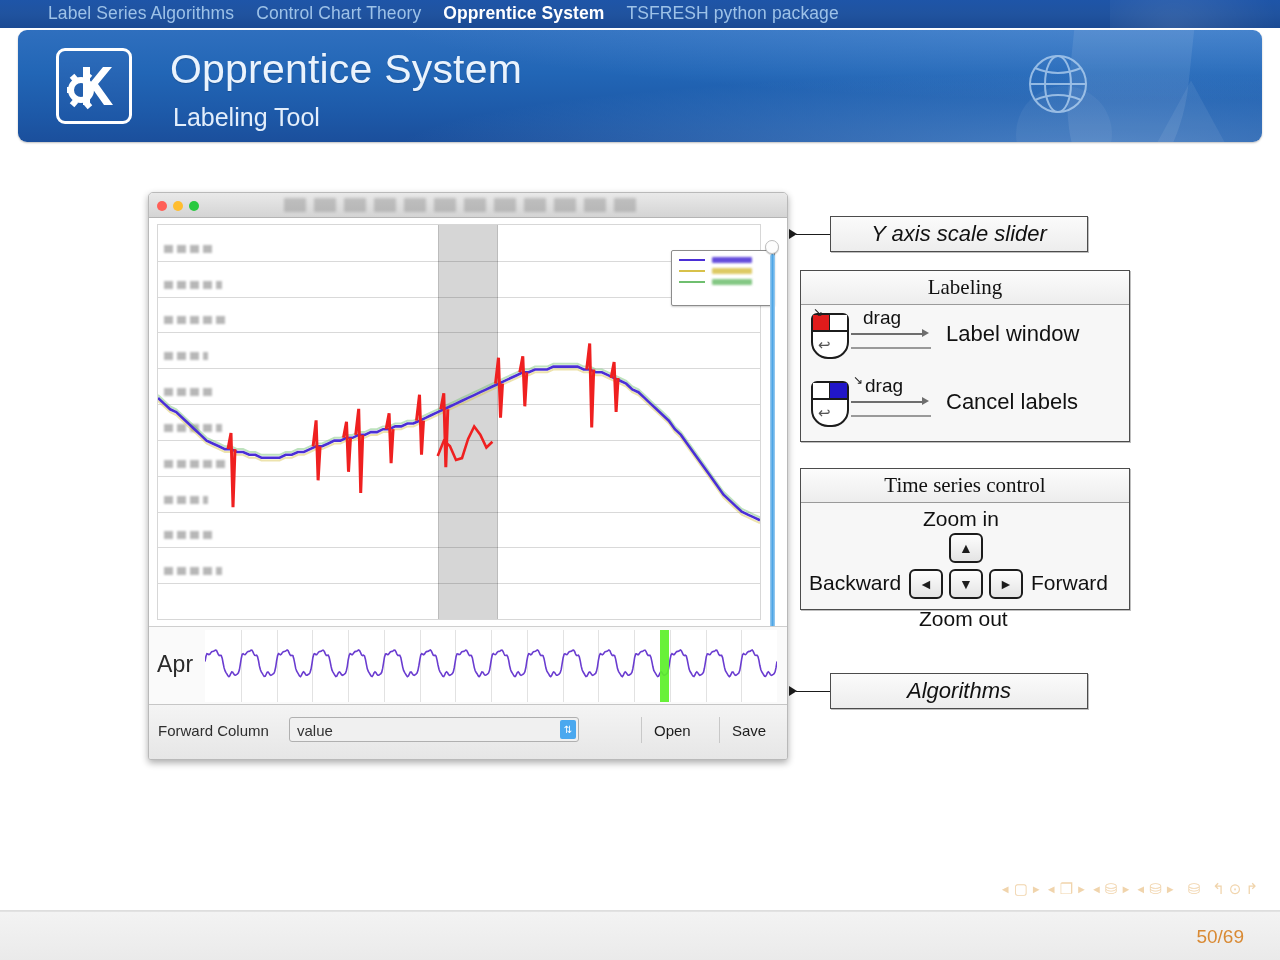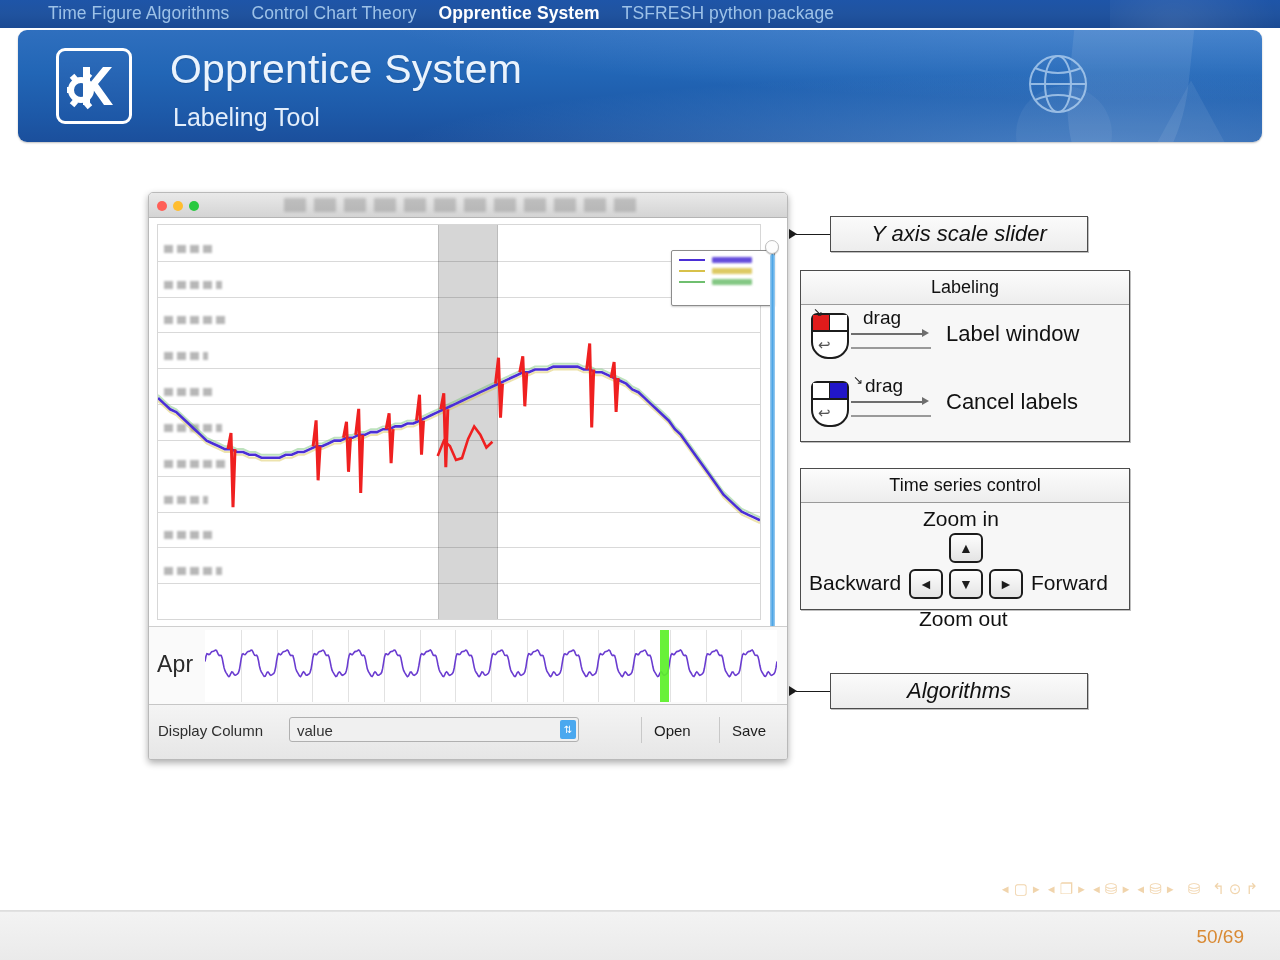--- a/index.html
+++ b/index.html
@@ -198,22 +198,23 @@
   .arrow-head {
     position:absolute; width:0; height:0;
     border-top:5px solid transparent; border-bottom:5px solid transparent;
     border-right:8px solid #1b1b1b;
   }
 
   .co-labeling { left: 800px; top: 270px; width: 330px; height: 172px; }
   .co-ts { left: 800px; top: 468px; width: 330px; height: 142px; }
   .co-head {
     height: 34px; display:flex; align-items:center; justify-content:center;
-    font-size: 18px; border-bottom:1px solid #9a9a9a;
+    font-size: 21px; border-bottom:1px solid #9a9a9a;
     background: linear-gradient(to bottom, #fcfcfc, #ededed);
+    font-family: Liberation Serif, serif;
   }
   .co-body { position:relative; height: calc(100% - 34px); background:#f7f7f7; }
 
   .mouse-row { position:absolute; left: 10px; display:flex; align-items:center; }
   .mouse {
     position:relative; width: 38px; height: 46px;
     border: 2px solid #1c1c1c; border-radius: 6px 6px 17px 17px;
     background:#ffffff;
   }
   .mouse-lb, .mouse-rb {
@@ -271,21 +272,21 @@
 </style>
 </head>
 <body>
 
 <div id="slide">
 
   <div class="header-wrap">
     <div class="nav-strip">
       <div class="nav-sheen"></div>
       <div class="nav-items">
-        <span class="nav-item">Time Figure Algorithms</span>
+        <span class="nav-item">Label Series Algorithms</span>
         <span class="nav-item">Control Chart Theory</span>
         <span class="nav-item active">Opprentice System</span>
         <span class="nav-item">TSFRESH python package</span>
       </div>
     </div>
 
     <div class="title-band">
       <div class="band-shape-a"></div>
       <div class="band-shape-b"></div>
       <div class="band-shape-c"></div>
@@ -413,21 +414,21 @@
           <div class="nav-daysep" style="left: 501px;"></div>
           <div class="nav-daysep" style="left: 536px;"></div>
           <svg width="572" height="72" style="position: absolute; left: 0px; top: 0px;">
             <path d="M0.0 31.5 L1.0 26.1 L1.9 23.7 L2.9 24.0 L3.8 24.7 L4.8 24.3 L5.7 22.9 L6.7 21.8 L7.6 21.5 L8.6 21.3 L9.5 20.7 L10.5 20.1 L11.5 20.5 L12.4 22.3 L13.4 24.5 L14.3 25.6 L15.3 25.3 L16.2 25.5 L17.2 28.1 L18.1 33.0 L19.1 37.9 L20.1 40.9 L21.0 42.6 L22.0 44.1 L22.9 45.8 L23.9 46.6 L24.8 45.7 L25.8 43.5 L26.7 42.0 L27.7 42.2 L28.6 43.8 L29.6 45.1 L30.6 45.2 L31.5 44.6 L32.5 44.0 L33.4 42.8 L34.4 39.8 L35.3 34.3 L36.3 28.2 L37.2 24.3 L38.2 23.7 L39.2 24.5 L40.1 24.7 L41.1 23.6 L42.0 22.2 L43.0 21.5 L43.9 21.4 L44.9 21.1 L45.8 20.3 L46.8 20.1 L47.7 21.4 L48.7 23.6 L49.7 25.3 L50.6 25.5 L51.6 25.2 L52.5 26.6 L53.5 30.7 L54.4 35.9 L55.4 39.8 L56.3 41.9 L57.3 43.4 L58.3 45.1 L59.2 46.4 L60.2 46.3 L61.1 44.5 L62.1 42.4 L63.0 41.9 L64.0 43.1 L64.9 44.7 L65.9 45.3 L66.8 44.9 L67.8 44.2 L68.8 43.5 L69.7 41.5 L70.7 37.0 L71.6 30.8 L72.6 25.6 L73.5 23.6 L74.5 24.1 L75.4 24.8 L76.4 24.2 L77.3 22.7 L78.3 21.7 L79.3 21.5 L80.2 21.3 L81.2 20.6 L82.1 20.0 L83.1 20.6 L84.0 22.6 L85.0 24.8 L85.9 25.6 L86.9 25.3 L87.9 25.7 L88.8 28.7 L89.8 33.7 L90.7 38.4 L91.7 41.2 L92.6 42.7 L93.6 44.3 L94.5 46.0 L95.5 46.6 L96.4 45.4 L97.4 43.2 L98.4 41.9 L99.3 42.4 L100.3 44.0 L101.2 45.2 L102.2 45.2 L103.1 44.5 L104.1 43.9 L105.0 42.6 L106.0 39.3 L107.0 33.5 L107.9 27.5 L108.9 24.1 L109.8 23.7 L110.8 24.6 L111.7 24.6 L112.7 23.4 L113.6 22.0 L114.6 21.5 L115.5 21.4 L116.5 21.0 L117.5 20.2 L118.4 20.2 L119.4 21.6 L120.3 23.9 L121.3 25.4 L122.2 25.4 L123.2 25.2 L124.1 27.0 L125.1 31.4 L126.1 36.5 L127.0 40.2 L128.0 42.1 L128.9 43.6 L129.9 45.3 L130.8 46.5 L131.8 46.1 L132.7 44.2 L133.7 42.3 L134.6 41.9 L135.6 43.3 L136.6 44.8 L137.5 45.3 L138.5 44.8 L139.4 44.2 L140.4 43.3 L141.3 41.0 L142.3 36.3 L143.2 30.0 L144.2 25.2 L145.1 23.6 L146.1 24.2 L147.1 24.8 L148.0 24.0 L149.0 22.6 L149.9 21.6 L150.9 21.4 L151.8 21.3 L152.8 20.5 L153.7 20.0 L154.7 20.8 L155.7 22.9 L156.6 25.0 L157.6 25.6 L158.5 25.2 L159.5 25.9 L160.4 29.2 L161.4 34.4 L162.3 38.8 L163.3 41.4 L164.2 42.9 L165.2 44.5 L166.2 46.1 L167.1 46.5 L168.1 45.2 L169.0 43.0 L170.0 41.8 L170.9 42.6 L171.9 44.2 L172.8 45.2 L173.8 45.1 L174.8 44.4 L175.7 43.8 L176.7 42.3 L177.6 38.7 L178.6 32.7 L179.5 26.9 L180.5 23.9 L181.4 23.8 L182.4 24.7 L183.3 24.5 L184.3 23.2 L185.3 21.9 L186.2 21.5 L187.2 21.4 L188.1 20.9 L189.1 20.1 L190.0 20.3 L191.0 21.9 L191.9 24.2 L192.9 25.5 L193.8 25.4 L194.8 25.3 L195.8 27.4 L196.7 32.0 L197.7 37.1 L198.6 40.5 L199.6 42.3 L200.5 43.8 L201.5 45.5 L202.4 46.6 L203.4 46.0 L204.4 43.9 L205.3 42.1 L206.3 42.0 L207.2 43.5 L208.2 44.9 L209.1 45.3 L210.1 44.7 L211.0 44.1 L212.0 43.1 L212.9 40.6 L213.9 35.5 L214.9 29.3 L215.8 24.8 L216.8 23.6 L217.7 24.3 L218.7 24.8 L219.6 23.9 L220.6 22.4 L221.5 21.6 L222.5 21.4 L223.5 21.2 L224.4 20.4 L225.4 20.0 L226.3 21.0 L227.3 23.2 L228.2 25.1 L229.2 25.6 L230.1 25.2 L231.1 26.1 L232.0 29.8 L233.0 35.0 L234.0 39.3 L234.9 41.6 L235.9 43.1 L236.8 44.7 L237.8 46.3 L238.7 46.5 L239.7 44.9 L240.6 42.7 L241.6 41.8 L242.6 42.8 L243.5 44.4 L244.5 45.3 L245.4 45.0 L246.4 44.4 L247.3 43.7 L248.3 42.0 L249.2 38.0 L250.2 31.9 L251.1 26.4 L252.1 23.8 L253.1 23.9 L254.0 24.7 L255.0 24.4 L255.9 23.0 L256.9 21.8 L257.8 21.5 L258.8 21.4 L259.7 20.8 L260.7 20.1 L261.6 20.4 L262.6 22.2 L263.6 24.4 L264.5 25.6 L265.5 25.3 L266.4 25.4 L267.4 27.9 L268.3 32.7 L269.3 37.6 L270.2 40.8 L271.2 42.5 L272.2 44.0 L273.1 45.7 L274.1 46.6 L275.0 45.8 L276.0 43.6 L276.9 42.0 L277.9 42.2 L278.8 43.7 L279.8 45.1 L280.7 45.2 L281.7 44.6 L282.7 44.0 L283.6 42.9 L284.6 40.1 L285.5 34.7 L286.5 28.5 L287.4 24.5 L288.4 23.6 L289.3 24.4 L290.3 24.7 L291.3 23.7 L292.2 22.3 L293.2 21.5 L294.1 21.4 L295.1 21.1 L296.0 20.3 L297.0 20.1 L297.9 21.2 L298.9 23.5 L299.8 25.3 L300.8 25.5 L301.8 25.2 L302.7 26.5 L303.7 30.4 L304.6 35.6 L305.6 39.7 L306.5 41.8 L307.5 43.3 L308.4 44.9 L309.4 46.4 L310.4 46.4 L311.3 44.6 L312.3 42.5 L313.2 41.9 L314.2 43.0 L315.1 44.6 L316.1 45.3 L317.0 44.9 L318.0 44.3 L318.9 43.5 L319.9 41.6 L320.9 37.3 L321.8 31.2 L322.8 25.9 L323.7 23.7 L324.7 24.0 L325.6 24.8 L326.6 24.3 L327.5 22.8 L328.5 21.7 L329.4 21.5 L330.4 21.3 L331.4 20.7 L332.3 20.0 L333.3 20.5 L334.2 22.5 L335.2 24.7 L336.1 25.6 L337.1 25.3 L338.0 25.6 L339.0 28.4 L340.0 33.4 L340.9 38.1 L341.9 41.1 L342.8 42.6 L343.8 44.2 L344.7 45.9 L345.7 46.6 L346.6 45.5 L347.6 43.4 L348.5 41.9 L349.5 42.3 L350.5 43.9 L351.4 45.2 L352.4 45.2 L353.3 44.6 L354.3 43.9 L355.2 42.7 L356.2 39.5 L357.1 33.9 L358.1 27.9 L359.1 24.2 L360.0 23.7 L361.0 24.5 L361.9 24.6 L362.9 23.5 L363.8 22.1 L364.8 21.5 L365.7 21.4 L366.7 21.0 L367.6 20.3 L368.6 20.1 L369.6 21.5 L370.5 23.8 L371.5 25.4 L372.4 25.5 L373.4 25.2 L374.3 26.8 L375.3 31.1 L376.2 36.2 L377.2 40.0 L378.2 42.0 L379.1 43.5 L380.1 45.2 L381.0 46.5 L382.0 46.2 L382.9 44.3 L383.9 42.3 L384.8 41.9 L385.8 43.2 L386.7 44.7 L387.7 45.3 L388.7 44.9 L389.6 44.2 L390.6 43.4 L391.5 41.3 L392.5 36.6 L393.4 30.4 L394.4 25.4 L395.3 23.6 L396.3 24.2 L397.2 24.8 L398.2 24.1 L399.2 22.7 L400.1 21.7 L401.1 21.5 L402.0 21.3 L403.0 20.6 L403.9 20.0 L404.9 20.7 L405.8 22.8 L406.8 24.9 L407.8 25.6 L408.7 25.2 L409.7 25.8 L410.6 28.9 L411.6 34.0 L412.5 38.6 L413.5 41.3 L414.4 42.8 L415.4 44.4 L416.3 46.0 L417.3 46.6 L418.3 45.3 L419.2 43.1 L420.2 41.9 L421.1 42.5 L422.1 44.1 L423.0 45.2 L424.0 45.1 L424.9 44.5 L425.9 43.8 L426.9 42.5 L427.8 39.0 L428.8 33.1 L429.7 27.2 L430.7 24.0 L431.6 23.8 L432.6 24.6 L433.5 24.6 L434.5 23.3 L435.4 22.0 L436.4 21.5 L437.4 21.4 L438.3 20.9 L439.3 20.2 L440.2 20.2 L441.2 21.8 L442.1 24.0 L443.1 25.5 L444.0 25.4 L445.0 25.3 L445.9 27.2 L446.9 31.7 L447.9 36.8 L448.8 40.4 L449.8 42.2 L450.7 43.7 L451.7 45.4 L452.6 46.6 L453.6 46.1 L454.5 44.1 L455.5 42.2 L456.5 42.0 L457.4 43.4 L458.4 44.9 L459.3 45.3 L460.3 44.8 L461.2 44.1 L462.2 43.2 L463.1 40.8 L464.1 35.9 L465.0 29.6 L466.0 25.0 L467.0 23.6 L467.9 24.3 L468.9 24.8 L469.8 23.9 L470.8 22.5 L471.7 21.6 L472.7 21.4 L473.6 21.2 L474.6 20.5 L475.6 20.0 L476.5 20.9 L477.5 23.1 L478.4 25.0 L479.4 25.6 L480.3 25.2 L481.3 26.0 L482.2 29.5 L483.2 34.7 L484.1 39.1 L485.1 41.5 L486.1 43.0 L487.0 44.6 L488.0 46.2 L488.9 46.5 L489.9 45.0 L490.8 42.9 L491.8 41.8 L492.7 42.7 L493.7 44.3 L494.7 45.3 L495.6 45.1 L496.6 44.4 L497.5 43.7 L498.5 42.2 L499.4 38.3 L500.4 32.3 L501.3 26.6 L502.3 23.8 L503.2 23.9 L504.2 24.7 L505.2 24.5 L506.1 23.1 L507.1 21.9 L508.0 21.5 L509.0 21.4 L509.9 20.8 L510.9 20.1 L511.8 20.3 L512.8 22.0 L513.7 24.3 L514.7 25.5 L515.7 25.4 L516.6 25.4 L517.6 27.6 L518.5 32.4 L519.5 37.4 L520.4 40.7 L521.4 42.4 L522.3 43.9 L523.3 45.6 L524.3 46.6 L525.2 45.9 L526.2 43.8 L527.1 42.1 L528.1 42.1 L529.0 43.6 L530.0 45.0 L530.9 45.3 L531.9 44.7 L532.8 44.0 L533.8 43.0 L534.8 40.3 L535.7 35.1 L536.7 28.9 L537.6 24.6 L538.6 23.6 L539.5 24.4 L540.5 24.7 L541.4 23.8 L542.4 22.3 L543.4 21.6 L544.3 21.4 L545.3 21.2 L546.2 20.4 L547.2 20.0 L548.1 21.1 L549.1 23.4 L550.0 25.2 L551.0 25.5 L551.9 25.2 L552.9 26.3 L553.9 30.1 L554.8 35.3 L555.8 39.5 L556.7 41.7 L557.7 43.2 L558.6 44.8 L559.6 46.3 L560.5 46.4 L561.5 44.8 L562.5 42.6 L563.4 41.8 L564.4 42.9 L565.3 44.5 L566.3 45.3 L567.2 45.0 L568.2 44.3 L569.1 43.6 L570.1 41.8 L571.0 37.7 L572.0 31.5 " fill="none" stroke="#6a3cd0" stroke-width="1.6"></path>
           </svg>
           <div class="nav-marker" style="left: 455px; background: rgb(91, 240, 40);"></div>
         </div>
     </div>
 
     <div class="bottombar">
-      <div class="dc-label">Display Column</div>
+      <div class="dc-label">Forward Column</div>
       <div class="dc-input">
         <span class="dc-input-text" title="value">value</span>
         <span class="dc-stepper">⇅</span>
       </div>
       <div class="btn-open">Open</div>
       <div class="btn-save">Save</div>
     </div>
   </div>
 
   <div class="callout callout-simple co-y">Y axis scale slider</div>

